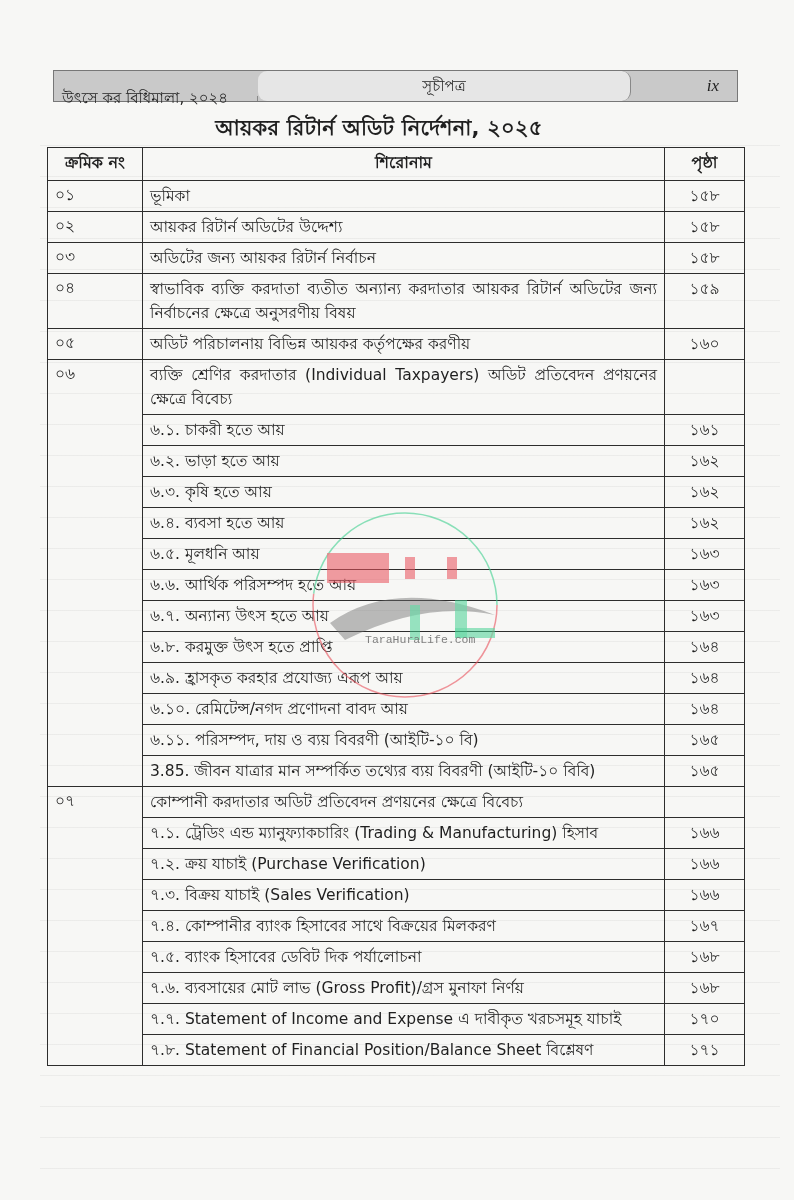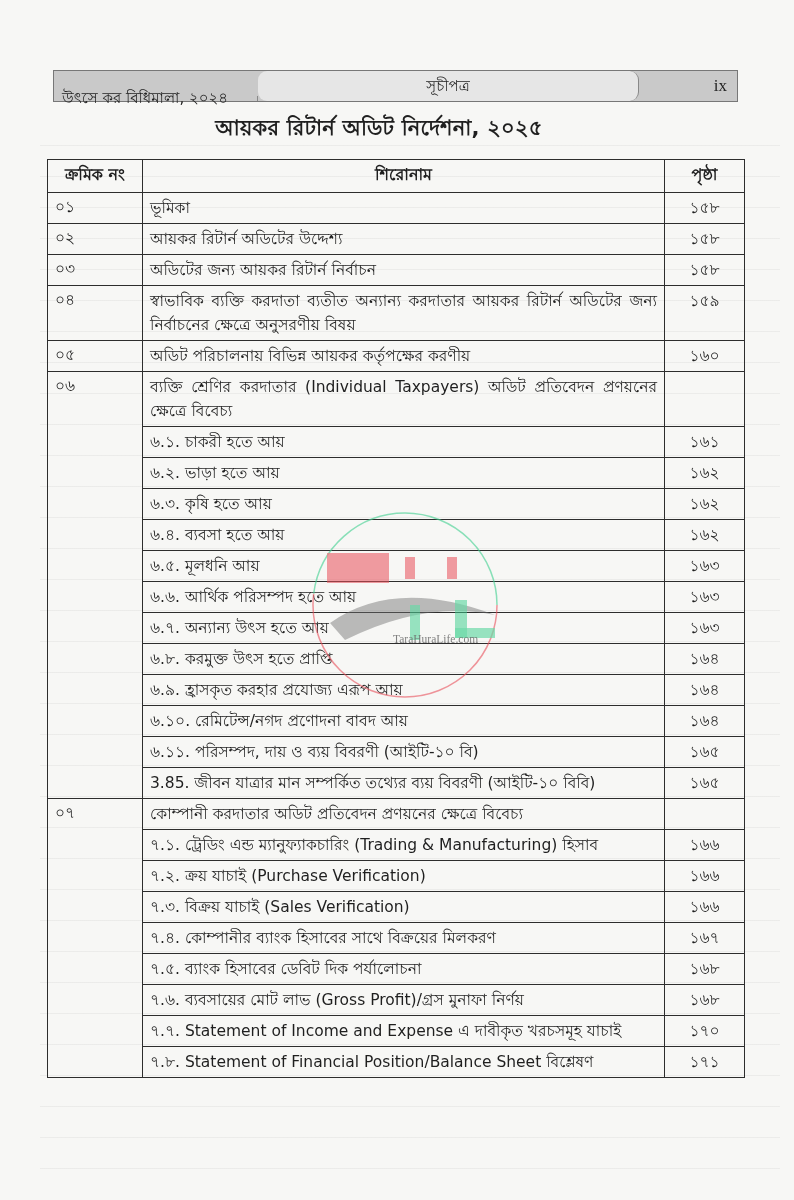--- a/index.html
+++ b/index.html
@@ -16,44 +16,44 @@
     background:
       repeating-linear-gradient(to bottom, transparent 0, transparent 30px, #555 30px, #555 31px);
   }
   .running-head {
     position: absolute; left: 53px; top: 70px; width: 685px; height: 32px;
     display: flex; border: 1px solid #777; background: #c9c9c9;
     font-size: 15px; box-sizing: border-box;
   }
   .running-head .rh-left { width: 195px; padding-left: 8px; display: flex; align-items: center; border-right: 1px solid #888; margin-top: 25px; }
   .running-head .rh-center { flex: 1; background: #e6e6e6; display: flex; align-items: center; justify-content: center; border-right: 1px solid #888; border-radius: 9px; }
-  .running-head .rh-right { width: 88px; display: flex; align-items: center; justify-content: flex-end; padding-right: 10px; font-family: "Liberation Serif", serif; font-size: 17px; }
+  .running-head .rh-right { width: 88px; display: flex; align-items: center; justify-content: flex-end; padding-right: 18px; font-family: "Liberation Serif", serif; font-size: 17px; font-style: italic; }
   .doc-title {
     position: absolute; left: 30px; top: 112px; width: 698px; text-align: center;
     font-size: 21px; font-weight: bold; letter-spacing: 0.2px;
   }
   table.toc {
-    position: absolute; left: 47px; top: 159px; width: 698px;
+    position: absolute; left: 47px; top: 147px; width: 698px;
     border-collapse: collapse; font-size: 15.5px; table-layout: fixed;
   }
   table.toc td, table.toc th {
     border: 1.5px solid #2d2d2d; padding: 3px 7px; vertical-align: top; line-height: 24px;
   }
   table.toc th { font-weight: bold; font-size: 16px; height: 26px; }
   col.c1 { width: 95px; } col.c3 { width: 80px; }
   .num { text-align: left; font-family: Liberation Mono, monospace; }
   .pg { text-align: center; margin-top: 44px; }
   .title-cell { text-align: justify; }
   .watermark {
     position: absolute; left: 305px; top: 505px; width: 200px; height: 200px;
     pointer-events: none; opacity: 0.75;
   }
   .wm-text {
-    position: absolute; left: 365px; top: 633px; font-family: Liberation Serif, serif;
-    font-size: 11.5px; color: #6b6b6b; opacity: 0.85; pointer-events: none; margin-left: 28px;
+    position: absolute; left: 365px; top: 633px; font-family: Liberation Mono, monospace;
+    font-size: 11.5px; color: #6b6b6b; opacity: 0.85; pointer-events: none;
   }
 </style>
 </head>
 <body>
 
 <div class="ghost"></div>
 
 <div class="running-head">
   <div class="rh-left">উৎসে কর বিধিমালা, ২০২৪</div>
   <div class="rh-center">সূচীপত্র</div>

